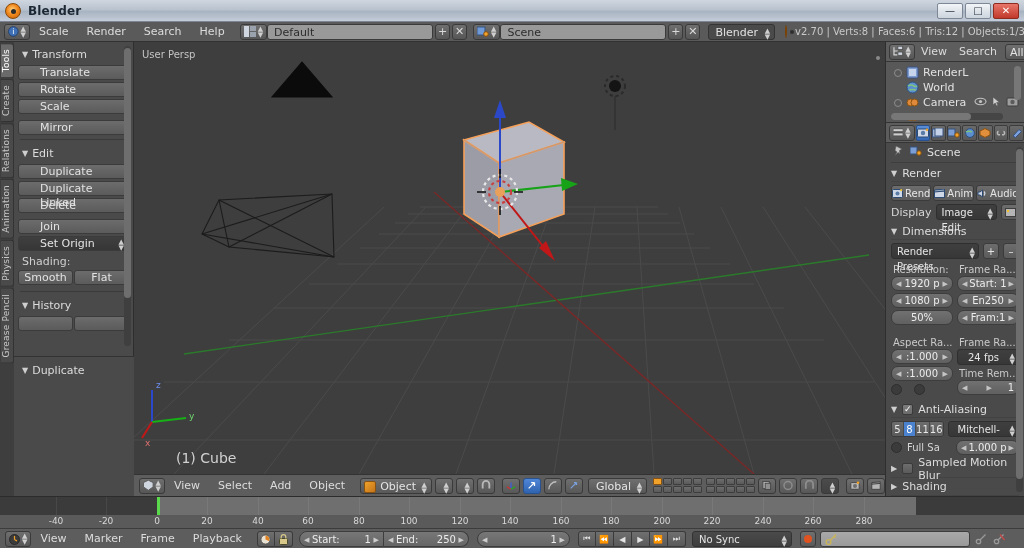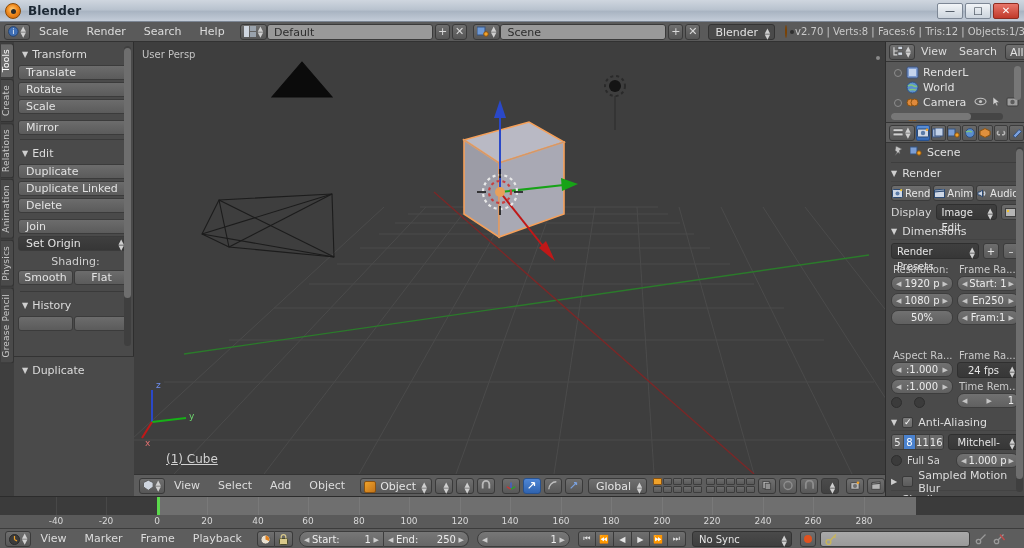--- a/index.html
+++ b/index.html
@@ -74,39 +74,39 @@
      writing-mode:vertical-rl; text-orientation:mixed; transform:rotate(180deg);
      padding:5px 0; text-align:center; letter-spacing:.2px;}
   .vtab.active { background:#6a6a6a; color:#fff; }
 
   
   .toolpanel { position:absolute; left:14px; top:0; width:120px; height:454px;
      background:#4a4a4a; border-right:1px solid #2e2e2e; padding:3px 4px 0 4px; overflow:hidden;}
   .paneltitle { font-size:11px; color:#dcdcdc; padding:3px 2px 4px 4px; display:flex; align-items:center; gap:4px;}
   .tri { font-size:8px; color:#cfcfcf; }
   .tbtn { height:15px; background:linear-gradient(180deg,#6c6c6c,#5b5b5b); border:1px solid #3b3b3b;
-     border-radius:3px; color:#e2e2e2; font-size:11px; line-height:14px; padding-left:7px; margin-bottom:2px;}
+     border-radius:3px; color:#e2e2e2; font-size:11px; line-height:14px; padding-left:21px; margin-bottom:2px;}
   .tbtn.dark{ background:linear-gradient(180deg,#3f3f3f,#363636); position:relative;}
   .tbtn.dark .spin{ position:absolute; right:4px; top:2px;}
   .sep { height:1px; background:#3a3a3a; margin:4px 2px; }
-  .lbl { font-size:11px; color:#cfcfcf; padding:2px 0 2px 4px;text-align:center;}
+  .lbl { font-size:11px; color:#cfcfcf; padding:2px 0 2px 4px;}
   .pairrow{ display:flex; gap:1px; }
   .pairrow .tbtn{ flex:1; text-align:center; padding-left:0;}
   .panel-scroll { position:absolute; right:2px; top:4px; width:7px; height:300px;
      background:#3f3f3f; border-radius:4px;}
   .panel-scroll i { position:absolute; left:0; top:2px; width:7px; height:250px;
      background:#6e6e6e; border-radius:4px; display:block;}
   .operator { position:absolute; left:14px; bottom:0; width:120px; height:140px;
      background:#4a4a4a; border-top:1px solid #333; padding:4px 4px 0 4px;}
 
   
   .viewport { position:absolute; left:134px; top:0; width:751px; height:432px;
      background:#3e3e3e; overflow:hidden; }
   .vp-label{ position:absolute; left:8px; top:7px; font-size:10px; color:#c4c4c4;}
-  .vp-objlabel{ position:absolute; left:32px; bottom:8px; font-size:12px; color:#d2d2d2;text-decoration:underline;}
+  .vp-objlabel{ position:absolute; left:42px; bottom:8px; font-size:14px; color:#d2d2d2;}
   .vp-dot{ position:absolute; right:5px; top:14px; width:4px;height:4px;border-radius:50%;background:#8a8a8a;}
   .vpheader { position:absolute; left:134px; top:432px; width:751px; height:22px;
      background:#5d5d5d; border-top:1px solid #333; display:flex; align-items:center; padding-left:5px; gap:0;}
   .vp-mode{ height:16px; background:linear-gradient(180deg,#6f6f6f,#585858); border:1px solid #3a3a3a;
      border-radius:3px; color:#e4e4e4; font-size:11px; line-height:15px; padding:0 15px 0 19px; position:relative;
      margin-left:6px;}
   .vp-mode .spin{position:absolute;right:4px;top:3px;}
   .vp-mode .cubeicon{position:absolute;left:3px;top:2px;width:12px;height:12px;border-radius:2px;
      background:linear-gradient(135deg,#f0a22a,#c3741a); border:1px solid #8a5210;}
   .grpbtn{ height:16px; min-width:18px; background:linear-gradient(180deg,#6f6f6f,#585858);
@@ -774,21 +774,21 @@
               <span>En250</span>
               <span class="ar r">▶</span>
             </div>
             <div class="numfield">
               <span class="ar l">◀</span>
               <span>Fram:1</span>
               <span class="ar r">▶</span>
             </div>
           </div>
         </div>
-        <div class="col2" style="margin-top:21px">
+        <div class="col2" style="margin-top:8px">
           <div>
             <div class="smalllbl">Aspect Ra...</div>
             <div class="numfield">
               <span class="ar l">◀</span>
               <span>:1.000</span>
               <span class="ar r">▶</span>
             </div>
             <div class="numfield">
               <span class="ar l">◀</span>
               <span>:1.000</span>

